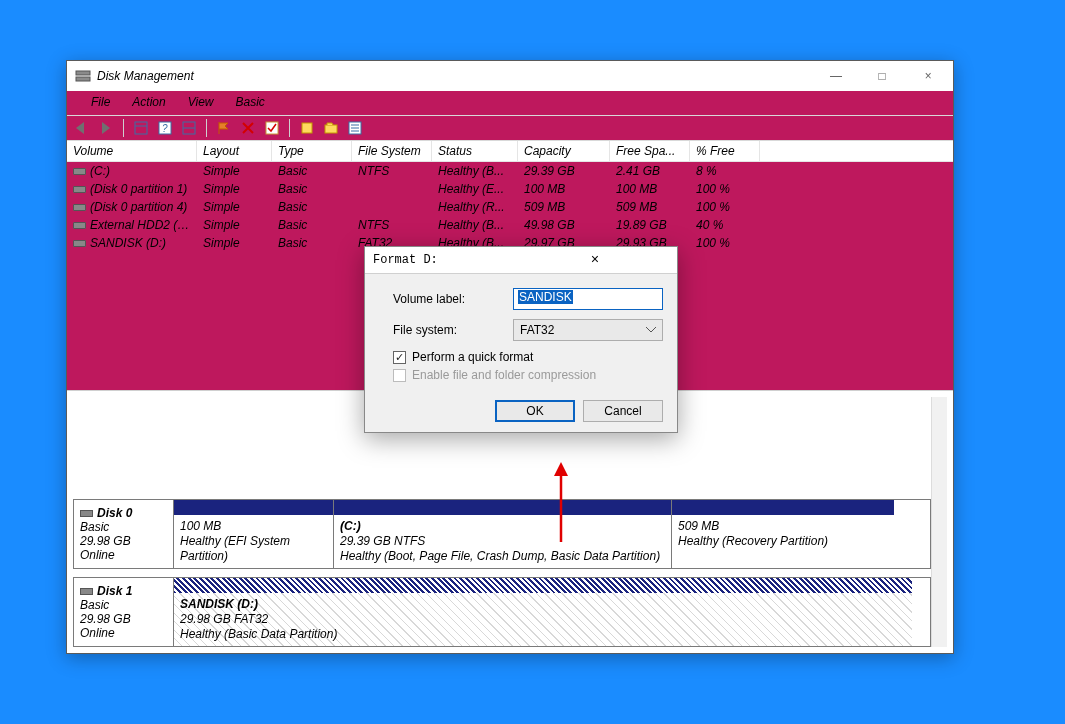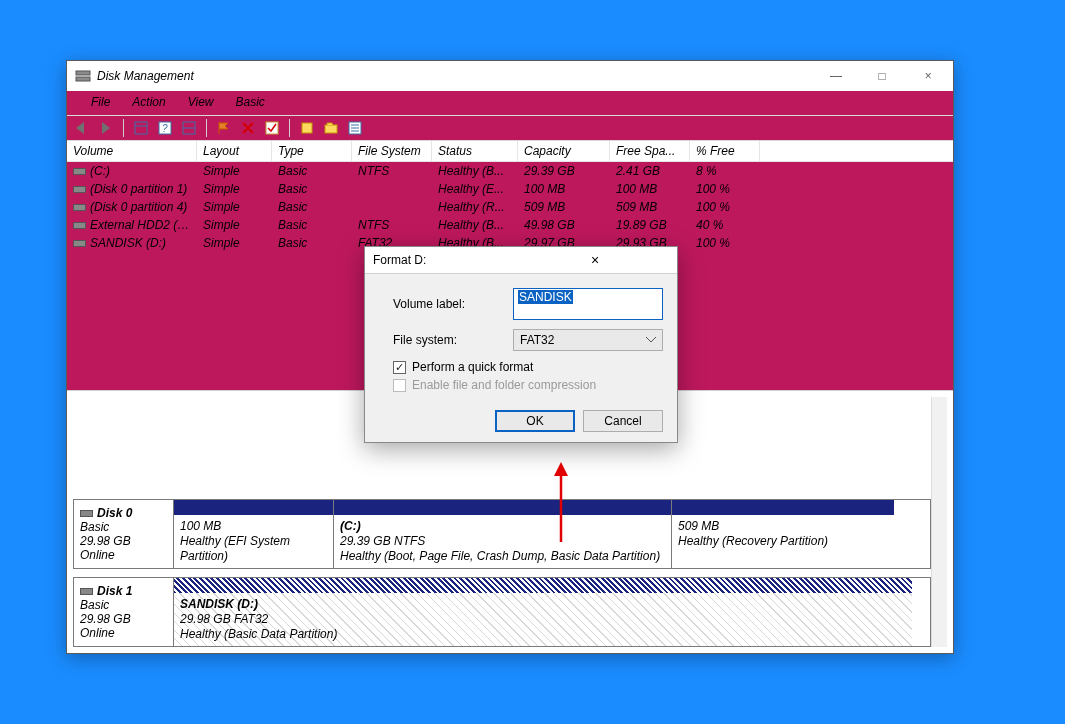--- a/index.html
+++ b/index.html
@@ -64,26 +64,26 @@
   .legend { padding:6px 10px; border-top:1px solid #d0d0d0; display:flex; gap:16px; align-items:center;}
   .legend .sw{display:inline-block;width:11px;height:11px;vertical-align:middle;margin-right:4px;}
   .sw.black{background:#000;} .sw.blue{background:#1a237e;}
 
   .dlg {
     position:absolute; left:364px; top:246px; width:314px;
     background:#f0f0f0; border:1px solid #888; box-shadow:0 6px 24px rgba(0,0,0,.35);
     z-index:5;
   }
   .dlg-title { background:#fff; display:flex; align-items:center; padding:5px 8px; border-bottom:1px solid #d0d0d0;}
-  .dlg-title span{flex:1;}
+  .dlg-title span{flex:1;font-family:Liberation Mono, monospace;}
   .dlgx{width:22px;text-align:center;font-size:14px;}
   .dlg-body{ padding:14px 14px 4px 28px;}
   .frow{display:flex; align-items:center; margin-bottom:9px;}
   .frow label{width:120px;}
-  .txtin{flex:1;height:32px;border:1px solid #0a63c2;padding:1px 4px;background:#fff;}
+  .txtin{flex:1;height:22px;border:1px solid #0a63c2;padding:1px 4px;background:#fff;}
   .txtin .sel{background:#0a63c2;color:#fff;padding:0 1px;}
   .combo{flex:1;height:22px;border:1px solid #adadad;background:#e9e9e9;padding:2px 6px;display:flex;align-items:center;}
   .combo span{flex:1;}
   .chkrow{display:flex;align-items:center;gap:6px;margin:4px 0;}
   .chk{width:13px;height:13px;border:1px solid #646464;background:#fff;display:flex;align-items:center;justify-content:center;}
   .chk.checked::after{content:"✓";font-size:11px;color:#222;line-height:1;}
   .chk.disabled{border-color:#bcbcbc;}
   .chkrow.disabled{color:#9a9a9a;}
   .dlg-foot{display:flex;justify-content:flex-end;gap:8px;padding:10px 14px;}
   .btn{width:80px;height:22px;border:1px solid #adadad;background:#e9e9e9;display:flex;align-items:center;justify-content:center;}

